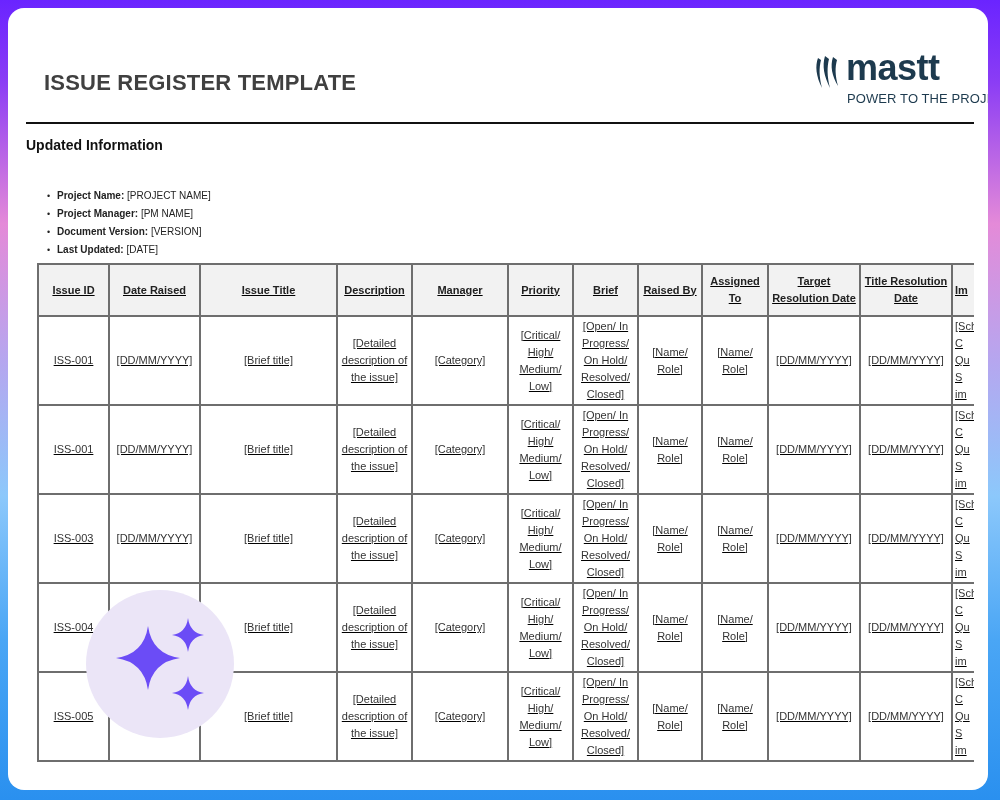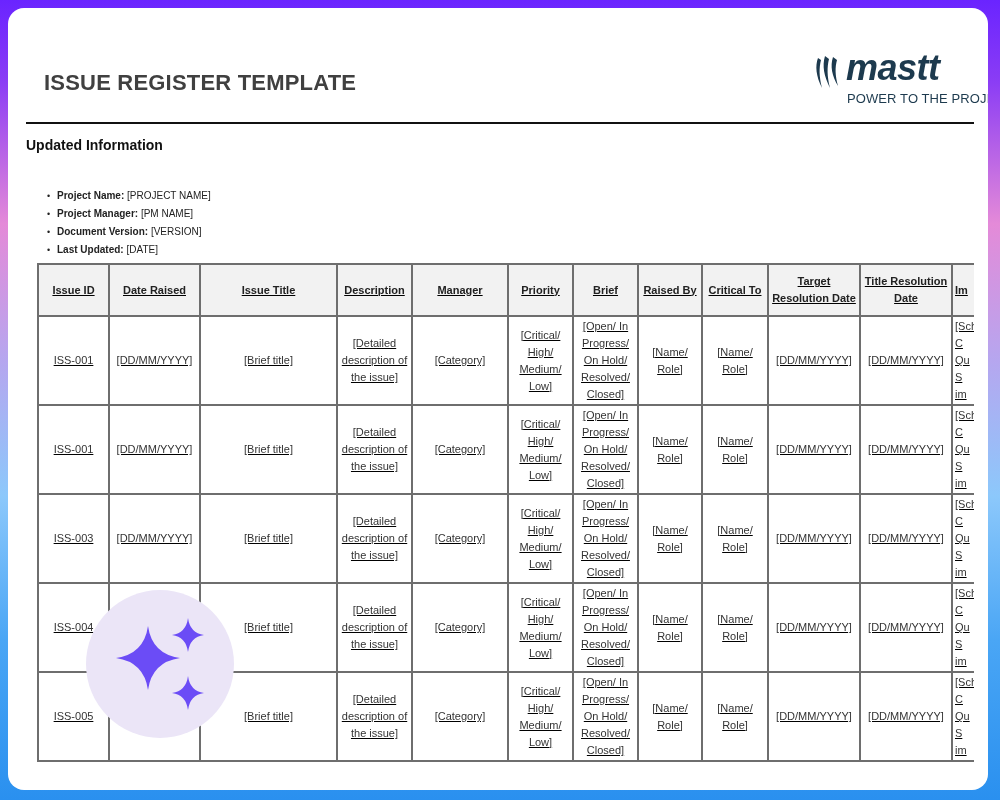--- a/index.html
+++ b/index.html
@@ -13,21 +13,21 @@
     background: #ffffff; border-radius: 16px; overflow: hidden;
   }
   .title {
     position: absolute; left: 36px; top: 62px; margin: 0;
     font-size: 22px; font-weight: bold; color: #404040; letter-spacing: 0.2px;
   }
   .logo { position: absolute; left: 806px; top: 44px; width: 160px; height: 56px; }
   .logo-mark { position: absolute; left: 0; top: 2px; width: 30px; height: 38px; }
   .logo-word {
     position: absolute; left: 32px; top: -6px; font-size: 36px; font-weight: bold;
-    color: #1d3a4e; letter-spacing: -0.5px; line-height: 44px; font-style: italic;
+    color: #1d3a4e; letter-spacing: -0.5px; line-height: 44px;
   }
   .logo-tag {
     position: absolute; left: 33px; top: 39px; font-size: 13px; color: #1d3a4e;
     letter-spacing: 0.1px; white-space: nowrap;
   }
   .rule { position: absolute; left: 18px; top: 114px; width: 948px; height: 2px; background: #111111; }
   .section-title {
     position: absolute; left: 18px; top: 129px; margin: 0;
     font-size: 14px; font-weight: bold; color: #111111;
   }
@@ -97,21 +97,21 @@
       <thead>
         <tr>
           <th>Issue ID</th>
           <th>Date Raised</th>
           <th>Issue Title</th>
           <th>Description</th>
           <th>Manager</th>
           <th>Priority</th>
           <th>Brief</th>
           <th>Raised By</th>
-          <th>Critical To</th>
+          <th>Assigned To</th>
           <th>Target Resolution Date</th>
           <th>Title Resolution Date</th>
           <th style="text-align:left">Im</th>
         </tr>
       </thead>
       <tbody>
         <tr>
           <td>ISS-001</td>
           <td>[DD/MM/YYYY]</td>
           <td>[Brief title]</td>

